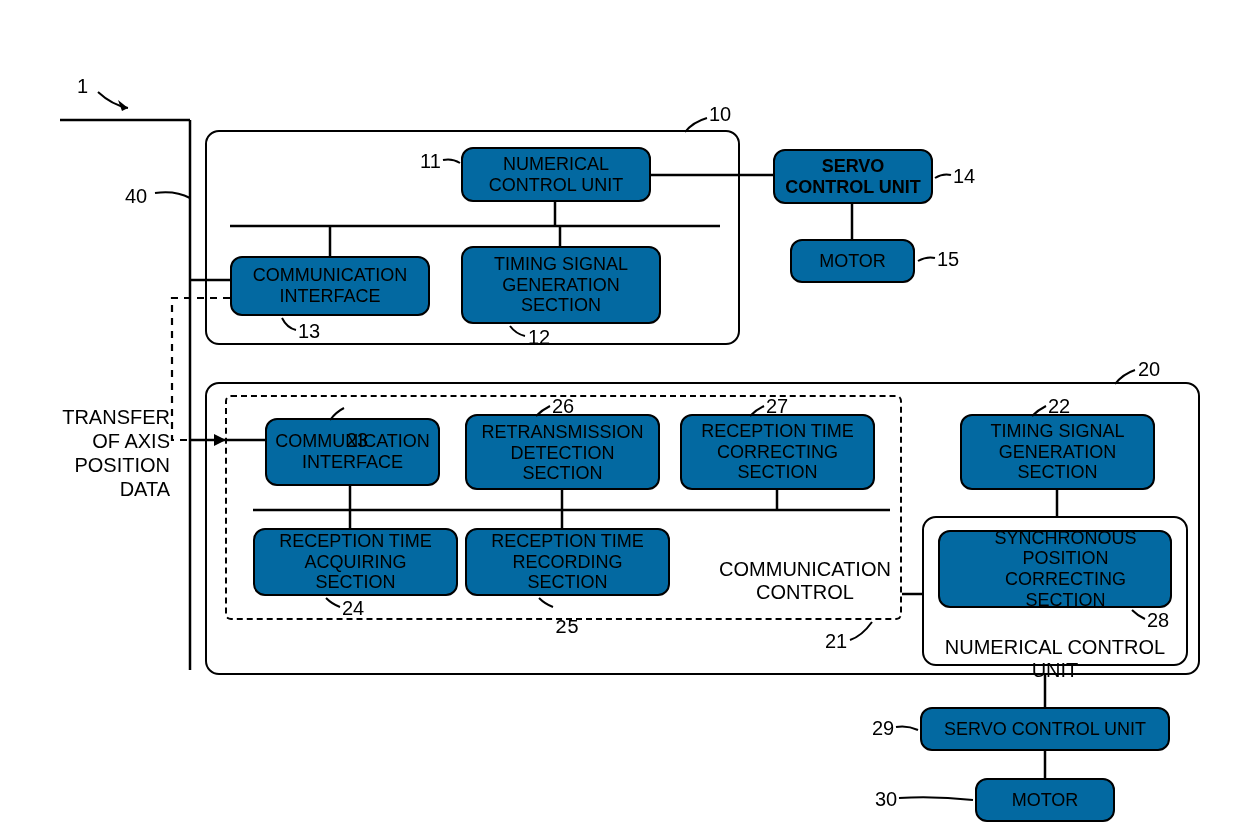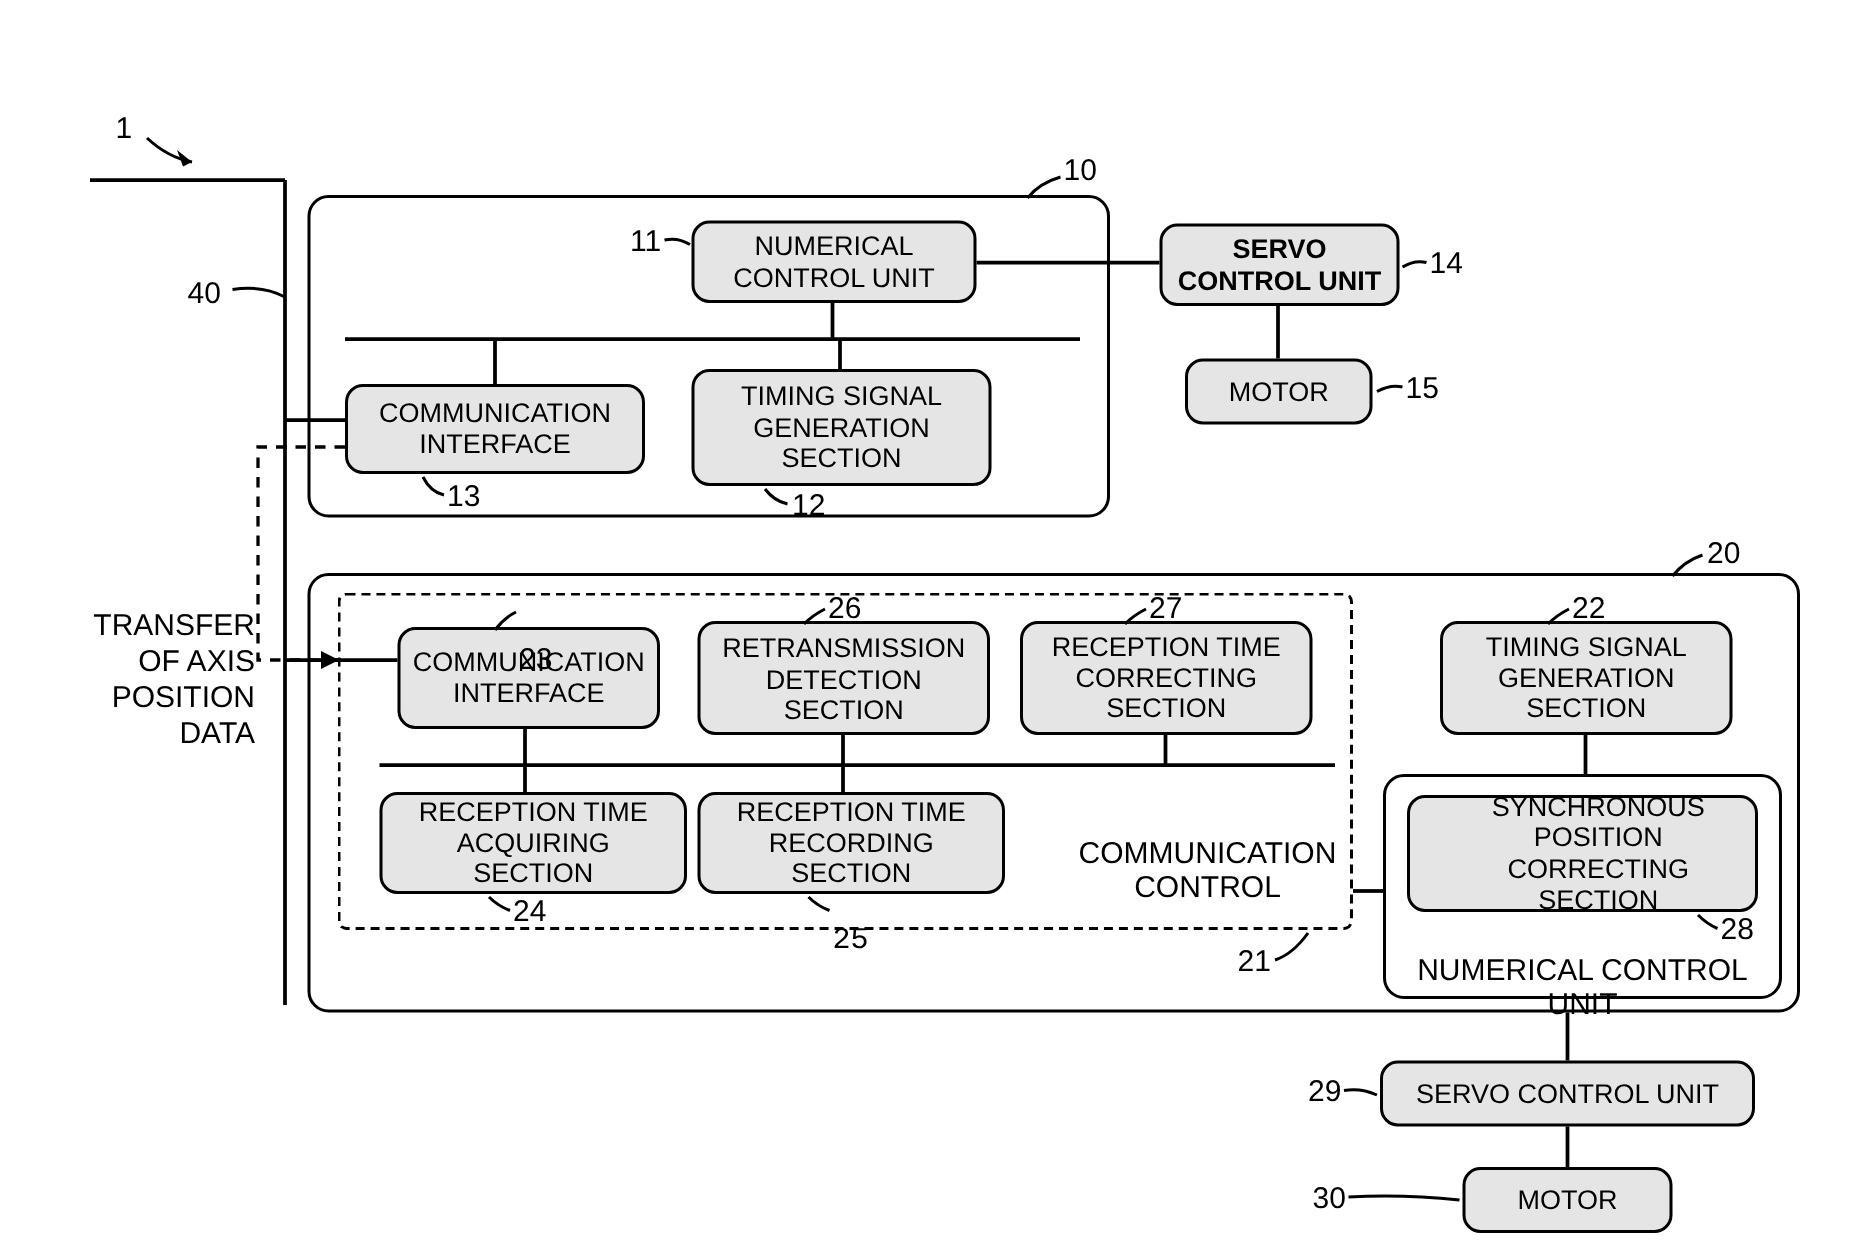--- a/index.html
+++ b/index.html
@@ -11,21 +11,21 @@
     width: 1240px;
     height: 834px;
     position: relative;
     font-family: Arial, Helvetica, sans-serif;
     font-size: 18px;
     color: #000;
   }
   .box {
     position: absolute;
     border: 2.5px solid #000;
-    background: #e5e5e5;
+    background: #0369a1;
     border-radius: 12px;
     text-align: center;
     display: flex;
     align-items: center;
     justify-content: center;
     line-height: 1.15;
     box-sizing: border-box;
     padding: 4px 6px;
   }
   .outer {

